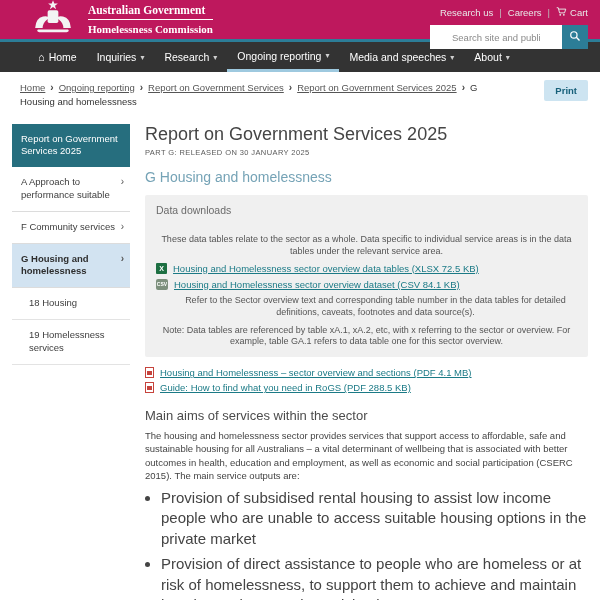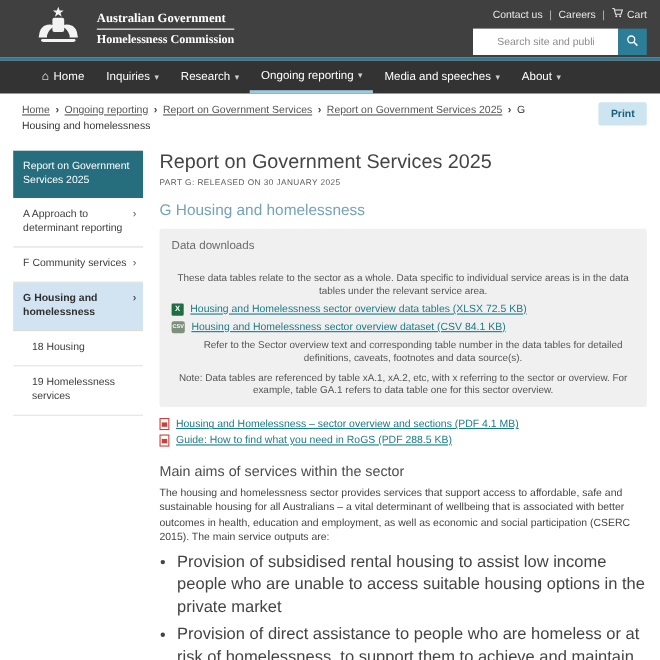--- a/index.html
+++ b/index.html
@@ -2,21 +2,21 @@
 <html><head>
 <meta charset="utf-8">
 <style>
   * { margin:0; padding:0; box-sizing:border-box; }
   html,body { width:600px; height:600px; }
   body {
     font-family:"Liberation Sans", sans-serif;
     background:#fff; color:#444; overflow:hidden; position:relative;
   }
   
-  .top-header { height:52px; background:#404040; position:relative; display:flex; align-items:center; padding-left:28px; }
+  .top-header { height:39px; background:#be185d; position:relative; display:flex; align-items:center; padding-left:28px; }
   .crest { margin-right:10px; flex:0 0 auto; }
   .agency { color:#fff; font-family:"Liberation Serif", serif; }
   .agency .line1 { font-size:11.5px; font-weight:bold; padding-bottom:3px; border-bottom:1px solid #fff; }
   .agency .line2 { font-size:11px; font-weight:bold; padding-top:3px; }
   .header-right { position:absolute; right:12px; top:6px; text-align:right; }
   .util-links { color:#e8e8e8; font-size:9.5px; display:flex; justify-content:flex-end; align-items:center; gap:6px; }
   .util-links a { color:#e8e8e8; text-decoration:none; display:inline-flex; align-items:center; gap:3px; }
   .util-sep { color:#bdbdbd; }
   .searchbar { margin-top:6px; display:flex; }
   .searchbar input {
@@ -93,21 +93,21 @@
         <path d="M14 42 h42 q3 2.5 -2 4 h-38 q-5 -1.5 -2 -4 z"></path>
       </g>
     </svg>
   </span>
   <div class="agency">
     <div class="line1">Australian Government</div>
     <div class="line2">Homelessness Commission</div>
   </div>
   <div class="header-right">
     <div class="util-links">
-      <a href="#">Contact us</a>
+      <a href="#">Research us</a>
       <span class="util-sep">|</span>
       <a href="#">Careers</a>
       <span class="util-sep">|</span>
       <a href="#">
         <span>
           <svg width="11" height="11" viewBox="0 0 16 16">
               <path d="M1 2.5h2.3l1.9 7.5h7.2l1.8-5.5H4" fill="none" stroke="#e8e8e8" stroke-width="1.4"></path>
               <circle cx="6.2" cy="12.8" r="1.3" fill="#e8e8e8"></circle>
               <circle cx="11.4" cy="12.8" r="1.3" fill="#e8e8e8"></circle>
             </svg>
@@ -162,21 +162,21 @@
     <a href="#">Home</a><span class="crumb-sep">›</span><a href="#">Ongoing reporting</a><span class="crumb-sep">›</span><a href="#">Report on Government Services</a><span class="crumb-sep">›</span><a href="#">Report on Government Services 2025</a><span class="crumb-sep">›</span><span class="crumb-current">G Housing and homelessness</span>
   </div>
   <button class="print-btn">Print</button>
 </div>
 
 <div class="content">
 
   <div class="sidebar">
     <div class="sb-header">Report on Government Services 2025</div>
     <div class="sb-item">
-      <span>A Approach to determinant reporting</span>
+      <span>A Approach to performance suitable</span>
       <span class="sb-chev">›</span>
     </div>
     <div class="sb-item">
       <span>F Community services</span>
       <span class="sb-chev">›</span>
     </div>
     <div class="sb-item active">
       <span>G Housing and homelessness</span>
       <span class="sb-chev">›</span>
     </div>

